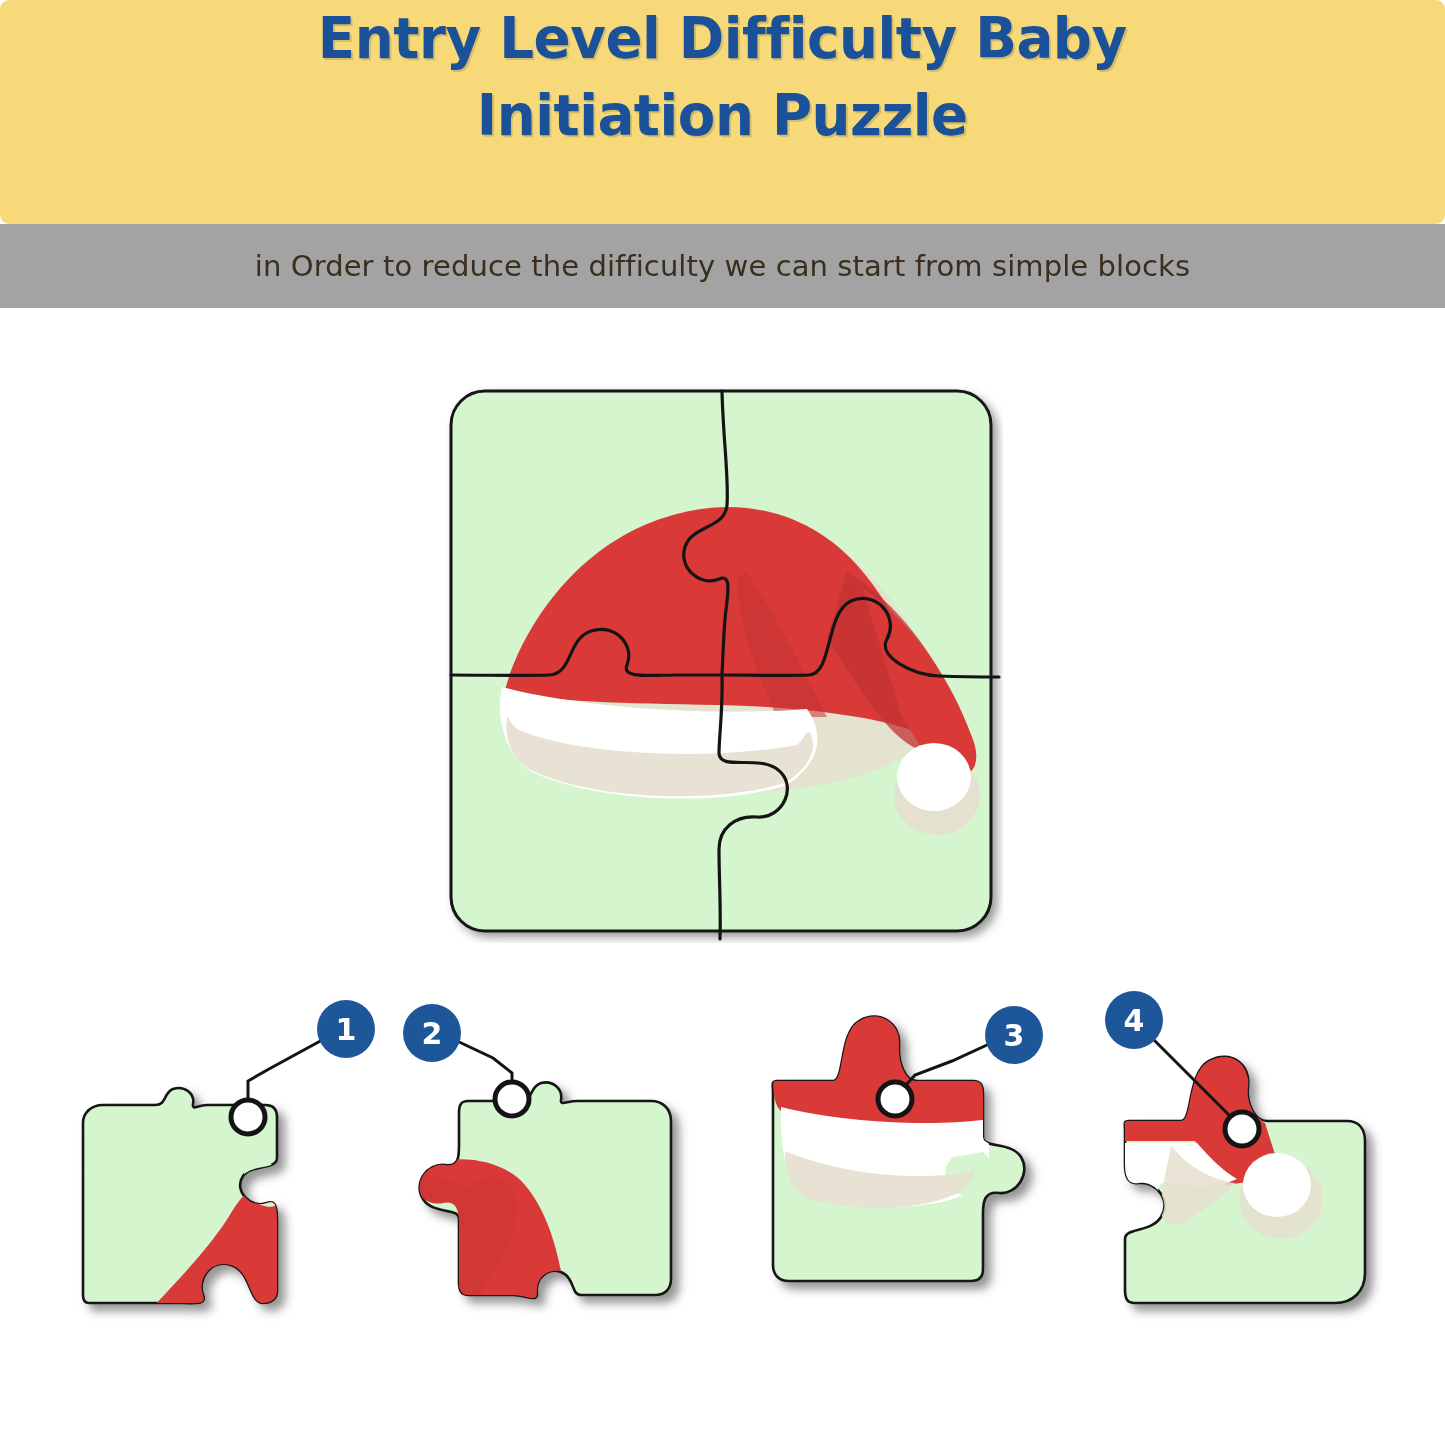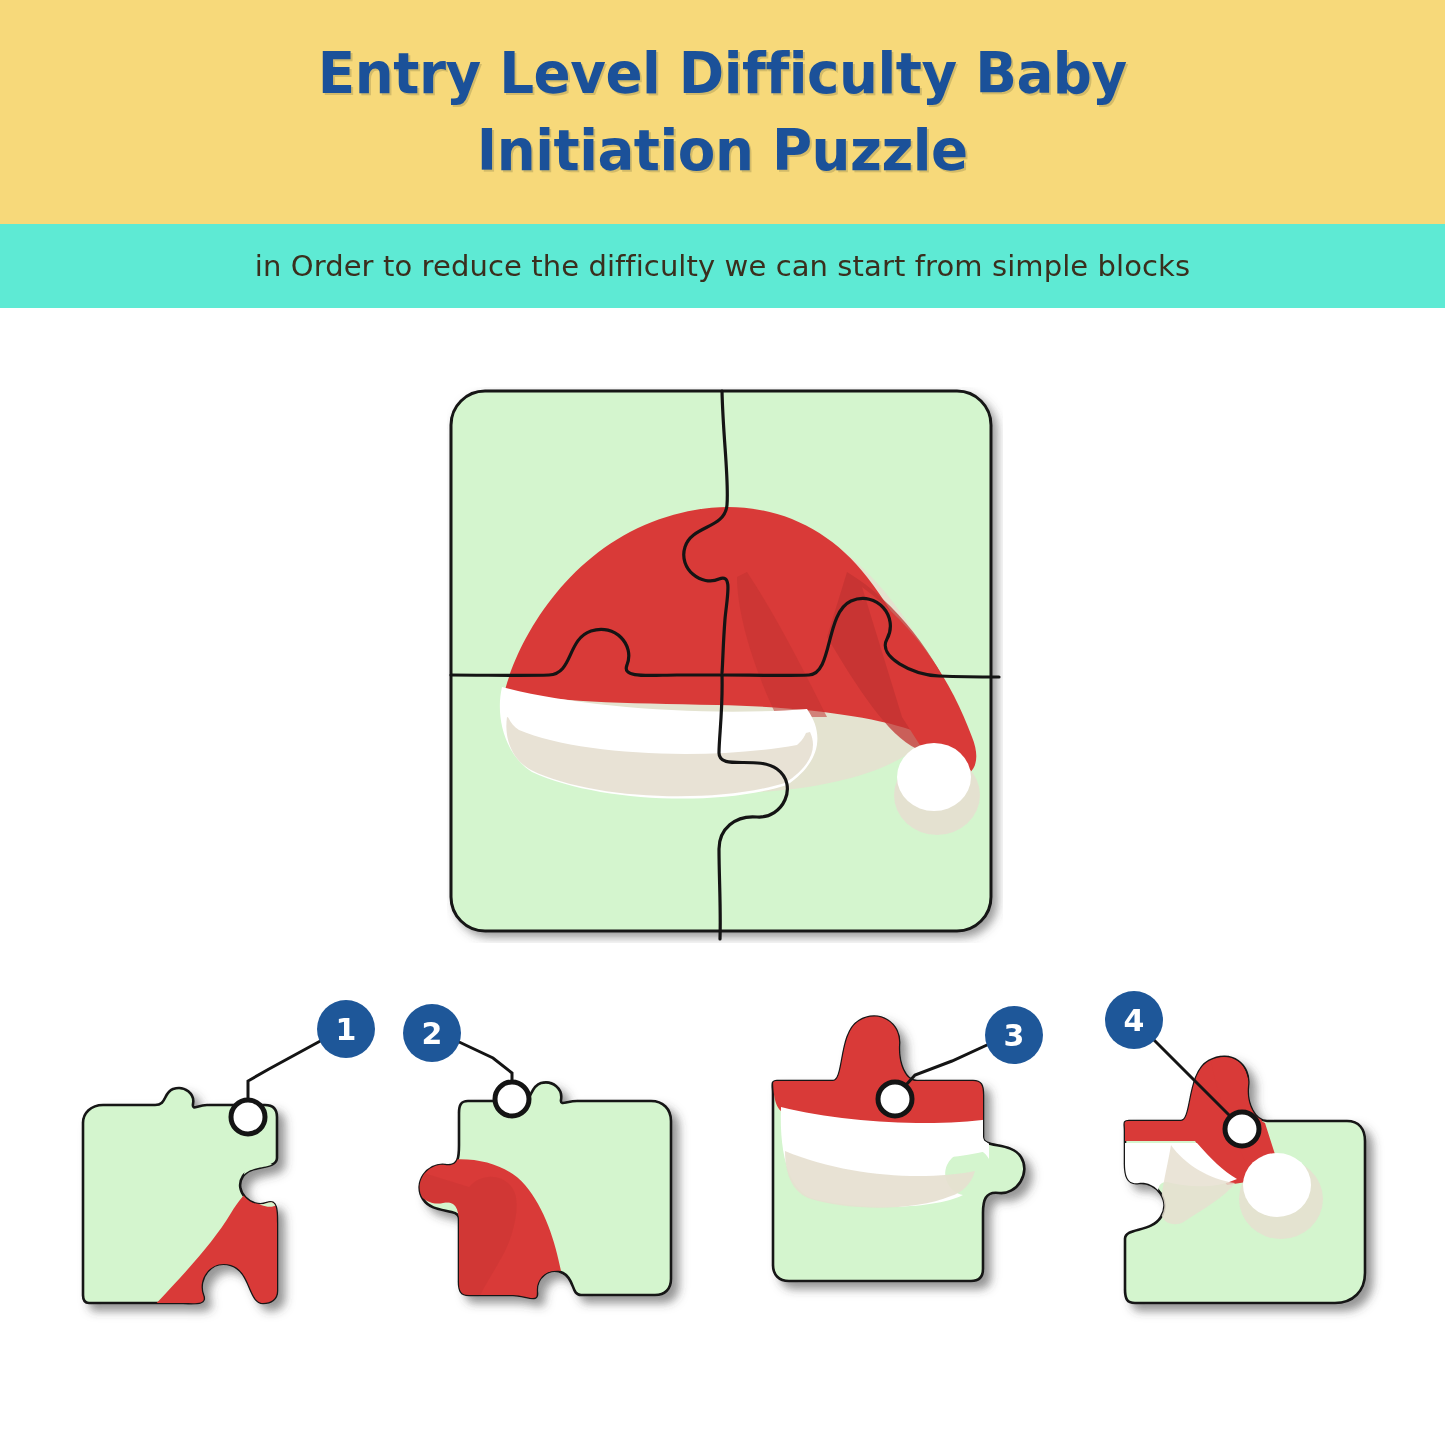--- a/index.html
+++ b/index.html
@@ -16,43 +16,44 @@
   }
 
   
   #header-band {
     position: absolute;
     left: 0; top: 0;
     width: 1445px;
     height: 224px;
     background: #f7d97a;
     display: flex;
-    align-items: center;
+    align-items: flex-start;
     justify-content: center;
+    border-radius: 9px;
   }
   #page-title {
     margin: 0;
     text-align: center;
     font-family: "DejaVu Sans", sans-serif;
     font-size: 57px;
     font-weight: 700;
     line-height: 1.35;
     letter-spacing: -0.5px;
     color: #1b5199;
     text-shadow: 2px 2px 0 rgba(120,110,60,0.28);
     white-space: pre-line;
     transform: scaleX(0.96);
   }
 
   #subtitle-band {
     position: absolute;
     left: 0; top: 224px;
     width: 1445px;
     height: 84px;
-    background: #5eead4;
+    background: #a3a3a3;
     display: flex;
     align-items: center;
     justify-content: center;
   }
   #subtitle-text {
     font-family: "DejaVu Sans", sans-serif;
     font-size: 29px;
     font-weight: 400;
     color: #3a2f1e;
     letter-spacing: 0.1px;

